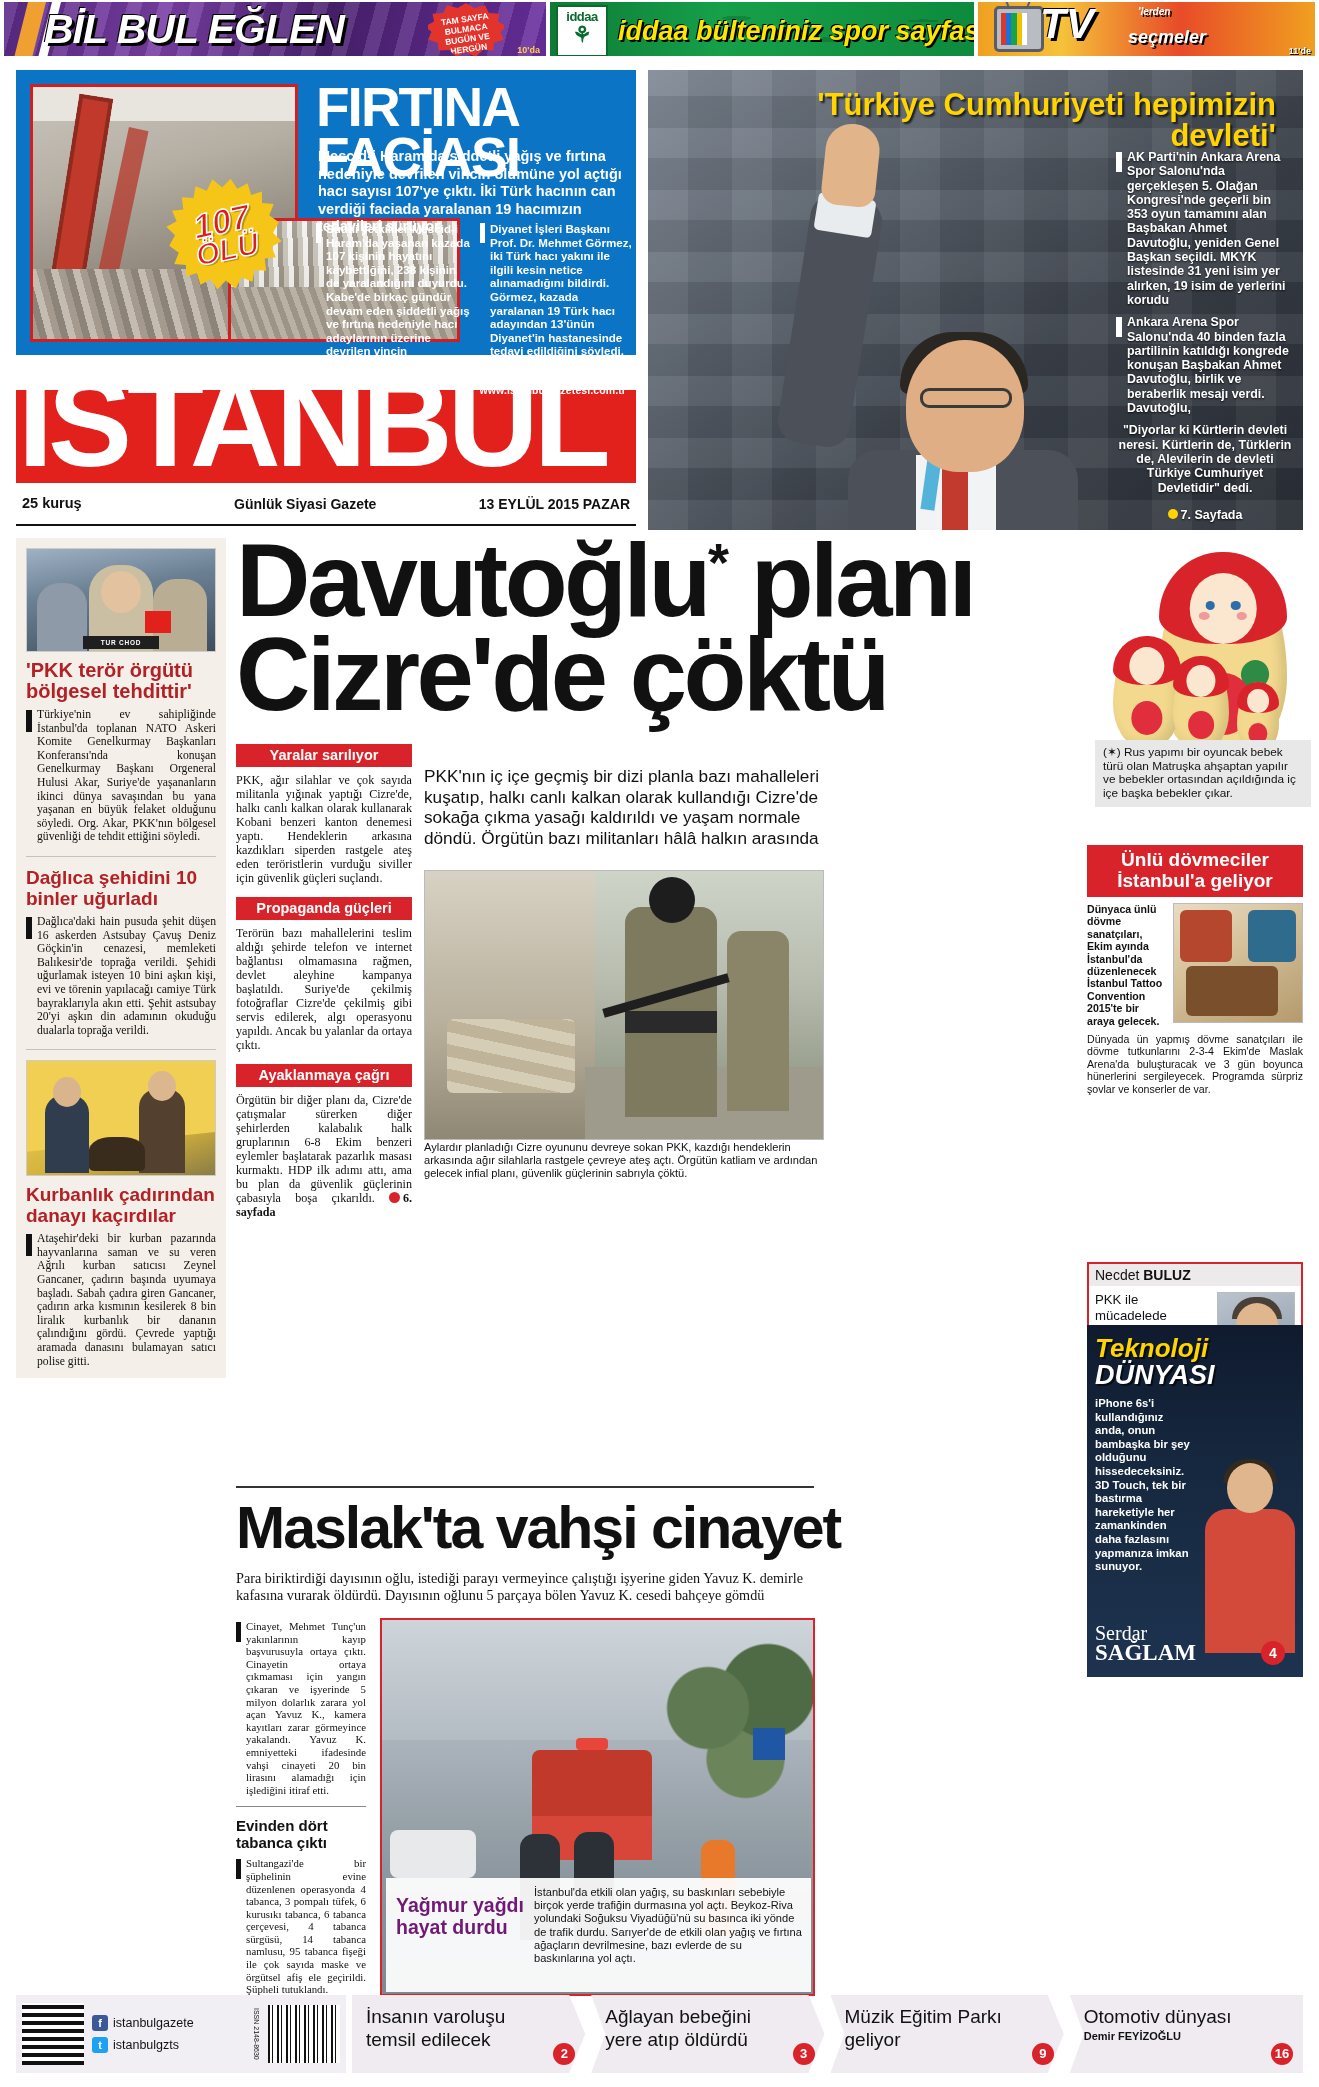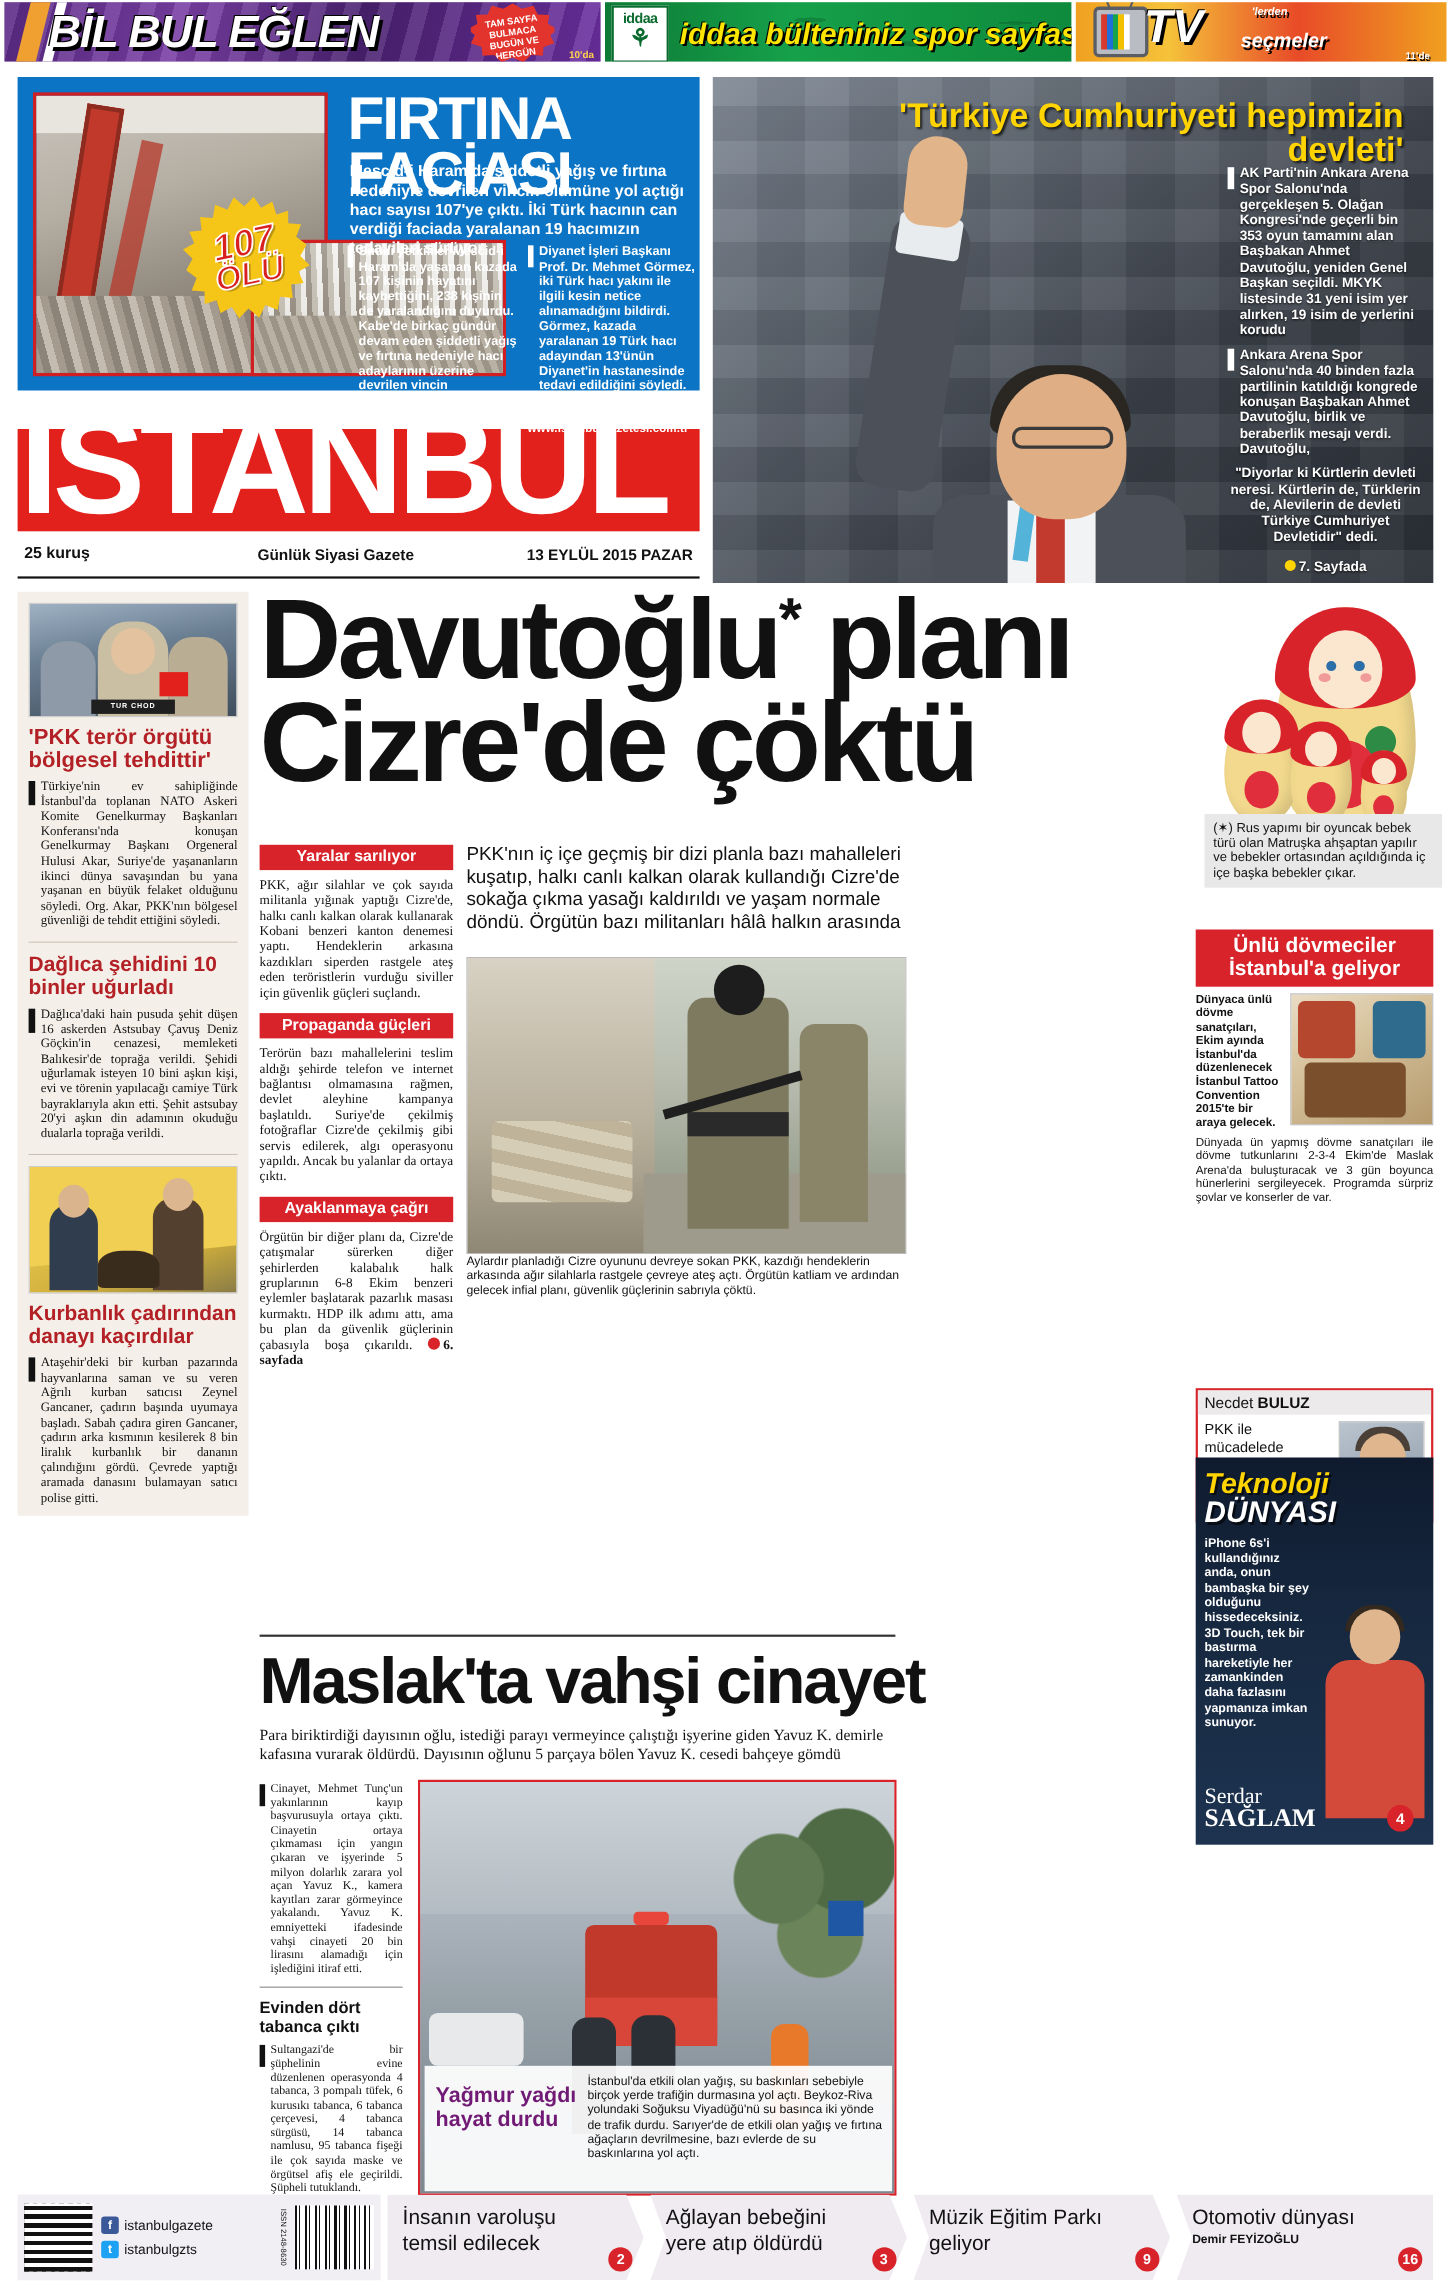--- a/index.html
+++ b/index.html
@@ -48,21 +48,21 @@
   .ad3 .tv i { position:absolute; left:4px; top:4px; right:14px; bottom:4px; display:block;
         background: linear-gradient(90deg,#d63a2e 0 20%,#1e6fd9 20% 40%,#16a34a 40% 60%,#f2c200 60% 80%,#fff 80% 100%); }
   .ad3 .ant { position:absolute; left:28px; top:-6px; width:2px; height:14px; background:#5a5d63; transform:rotate(-22deg); }
   .ad3 .ant2 { position:absolute; left:50px; top:-6px; width:2px; height:14px; background:#5a5d63; transform:rotate(22deg); }
   .ad3 .tvtxt { position:absolute; left:62px; top:-2px; font-size:42px; font-weight:900; font-style:italic; color:#fff;
         text-shadow:3px 3px 0 #000,-1px -1px 0 #000; }
   .ad3 .sub1 { position:absolute; left:160px; top:4px; font-size:10px; font-weight:900; font-style:italic; color:#fff;
         text-shadow:2px 2px 0 #000; }
   .ad3 .sub2 { position:absolute; left:150px; top:25px; font-size:18px; font-weight:900; font-style:italic; color:#fff;
         text-shadow:2px 2px 0 #000; }
-  .ad3 .corner { position:absolute; right:15px; bottom:0; color:#fff; font-weight:900; font-size:9px; text-shadow:1px 1px 0 #000;}
+  .ad3 .corner { position:absolute; right:4px; bottom:0; color:#fff; font-weight:900; font-size:9px; text-shadow:1px 1px 0 #000;}
 
   
   .hero { position:absolute; left:16px; top:70px; width:620px; height:285px; background:#0b74c4; }
   .hero .ph1 { position:absolute; left:14px; top:14px; width:268px; height:258px; border:3px solid #d01f22;
         background: linear-gradient(165deg,#c9c5bd 0%,#b5aea3 35%,#8d857a 70%,#6b645b 100%); overflow:hidden; }
   .hero .ph1 .crane { position:absolute; left:28px; top:8px; width:34px; height:235px; background:#c0392b; transform:rotate(9deg);
         box-shadow: inset 0 0 0 4px #8e2b20; }
   .hero .ph1 .crane2 { position:absolute; left:76px; top:40px; width:20px; height:190px; background:#b5372a; transform:rotate(12deg); opacity:.75;}
   .hero .ph1 .rub { position:absolute; left:0; bottom:0; width:100%; height:70px;
         background: repeating-linear-gradient(75deg,#a49b8e 0 7px,#8c8478 7px 14px,#c4bcb0 14px 21px); }
@@ -186,21 +186,21 @@
   .d3 { left:72px; top:104px; width:56px; height:94px; }
   .d4 { left:136px; top:130px; width:42px; height:70px; }
 
   .footnote { position:absolute; right:8px; top:740px; width:216px; background:#e8e8e8; padding:6px 8px;
        font-size:11.8px; line-height:13.7px; color:#111; }
 
   
   .lead { position:absolute; left:424px; top:766px; width:400px; font-size:17.2px; line-height:20.5px;
        font-weight:400; color:#111; font-family:"Liberation Sans", sans-serif; }
 
-  .ccol { position:absolute; left:236px; top:768px; width:176px; }
+  .ccol { position:absolute; left:236px; top:744px; width:176px; }
   .ckick { background:#d8232a; color:#fff; font-size:14.5px; font-weight:700; text-align:center; padding:3px 0 4px; }
   .ctext { font-family:"Liberation Serif", serif; font-size:12.1px; line-height:14px; color:#111; text-align:justify; margin:6px 0 12px; }
   .ctext b { font-weight:700; }
   .reddot { display:inline-block; width:11px; height:11px; border-radius:50%; background:#d8232a; vertical-align:-1px; margin-right:3px;}
 
   .cphoto { position:absolute; left:424px; top:870px; width:400px; height:270px; border:1px solid #bbb; overflow:hidden;
        background: linear-gradient(180deg,#cfd4c9 0%,#b8bdb0 40%,#9aa08f 75%,#8a8f80 100%); }
   .cphoto .wall { position:absolute; left:0; top:0; width:170px; height:270px;
        background: linear-gradient(180deg,#d8d2c4 0%,#b6ad99 60%,#8e8774 100%); }
   .cphoto .sack { position:absolute; left:22px; bottom:46px; width:128px; height:74px;

